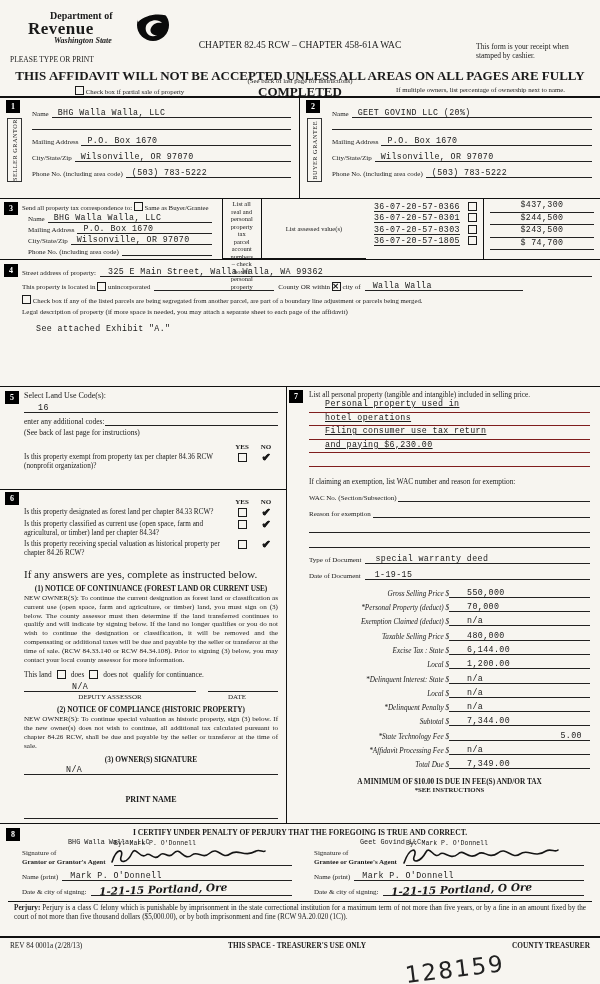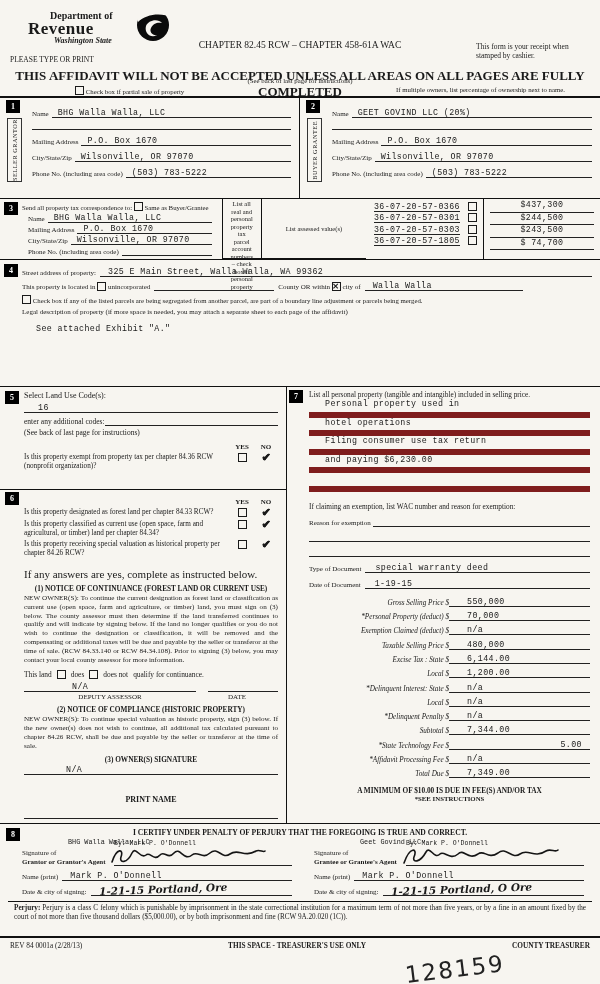--- a/index.html
+++ b/index.html
@@ -102,21 +102,21 @@
   .dep-labels{display:flex;font-size:7px;margin-top:1px;}
   .dep-labels .d1{flex:1;text-align:center;}
   .dep-labels .d2{width:82px;text-align:center;}
   .ownsig{margin-top:4px;}
   .ownsig-line{border-bottom:1px solid #222;margin-top:1px;padding-left:42px;}
   .printname{text-align:center;font-weight:700;font-size:8px;margin-top:20px;}
   .blankrule{border-bottom:1px solid #222;height:12px;margin-top:2px;}
   
   .rightcol .badge{left:2px;top:3px;}
   .pp-intro{font-size:7.3px;line-height:9px;}
-  .pp-line{border-bottom:6px solid #7f1d1d;height:12.5px;padding-left:16px;}
+  .pp-line{border-bottom:1px solid #7f1d1d;height:12.5px;padding-left:16px;text-decoration:underline;}
   .exemption{margin-top:10px;font-size:7.3px;}
   .wacline{display:flex;align-items:flex-end;height:16px;}
   .wacline .val{flex:1;border-bottom:1px solid #222;}
   .docline{display:flex;align-items:flex-end;height:16px;}
   .docline .lbl{padding-right:4px;}
   .docline .val{flex:1;border-bottom:1px solid #222;padding-left:10px;}
   .feerow{display:flex;align-items:flex-end;height:14.3px;}
   .feerow .lbl{width:140px;text-align:right;white-space:nowrap;font-size:7.2px;font-style:italic;}
   .feerow .val{flex:1;border-bottom:1px solid #222;padding-left:18px;}
   .feerow .val.r{text-align:right;padding-right:8px;}
@@ -396,20 +396,21 @@
 
       <div class="rightcol">
         <div class="badge">7</div>
         <div class="pp-intro">List all  personal property (tangible and intangible) included in selling price.</div>
         <div class="pp-line mono">Personal property used in</div>
         <div class="pp-line mono">hotel operations</div>
         <div class="pp-line mono">Filing consumer use tax return</div>
         <div class="pp-line mono">and paying $6,230.00</div>
         <div class="pp-line"></div>
         <div class="exemption">If claiming an exemption, list WAC number and reason for exemption:</div>
+        <div class="wacline"><span>WAC No. (Section/Subsection)</span>&nbsp;<span class="val"></span></div>
         <div class="wacline"><span>Reason for exemption</span>&nbsp;<span class="val"></span></div>
         <div class="blankrule"></div>
         <div class="blankrule"></div>
         <div class="docline" style="">
           <span class="lbl">Type of Document</span>
           <span class="val mono">special warranty deed</span>
         </div>
         <div class="docline">
           <span class="lbl">Date of Document</span>
           <span class="val mono">1-19-15</span>

